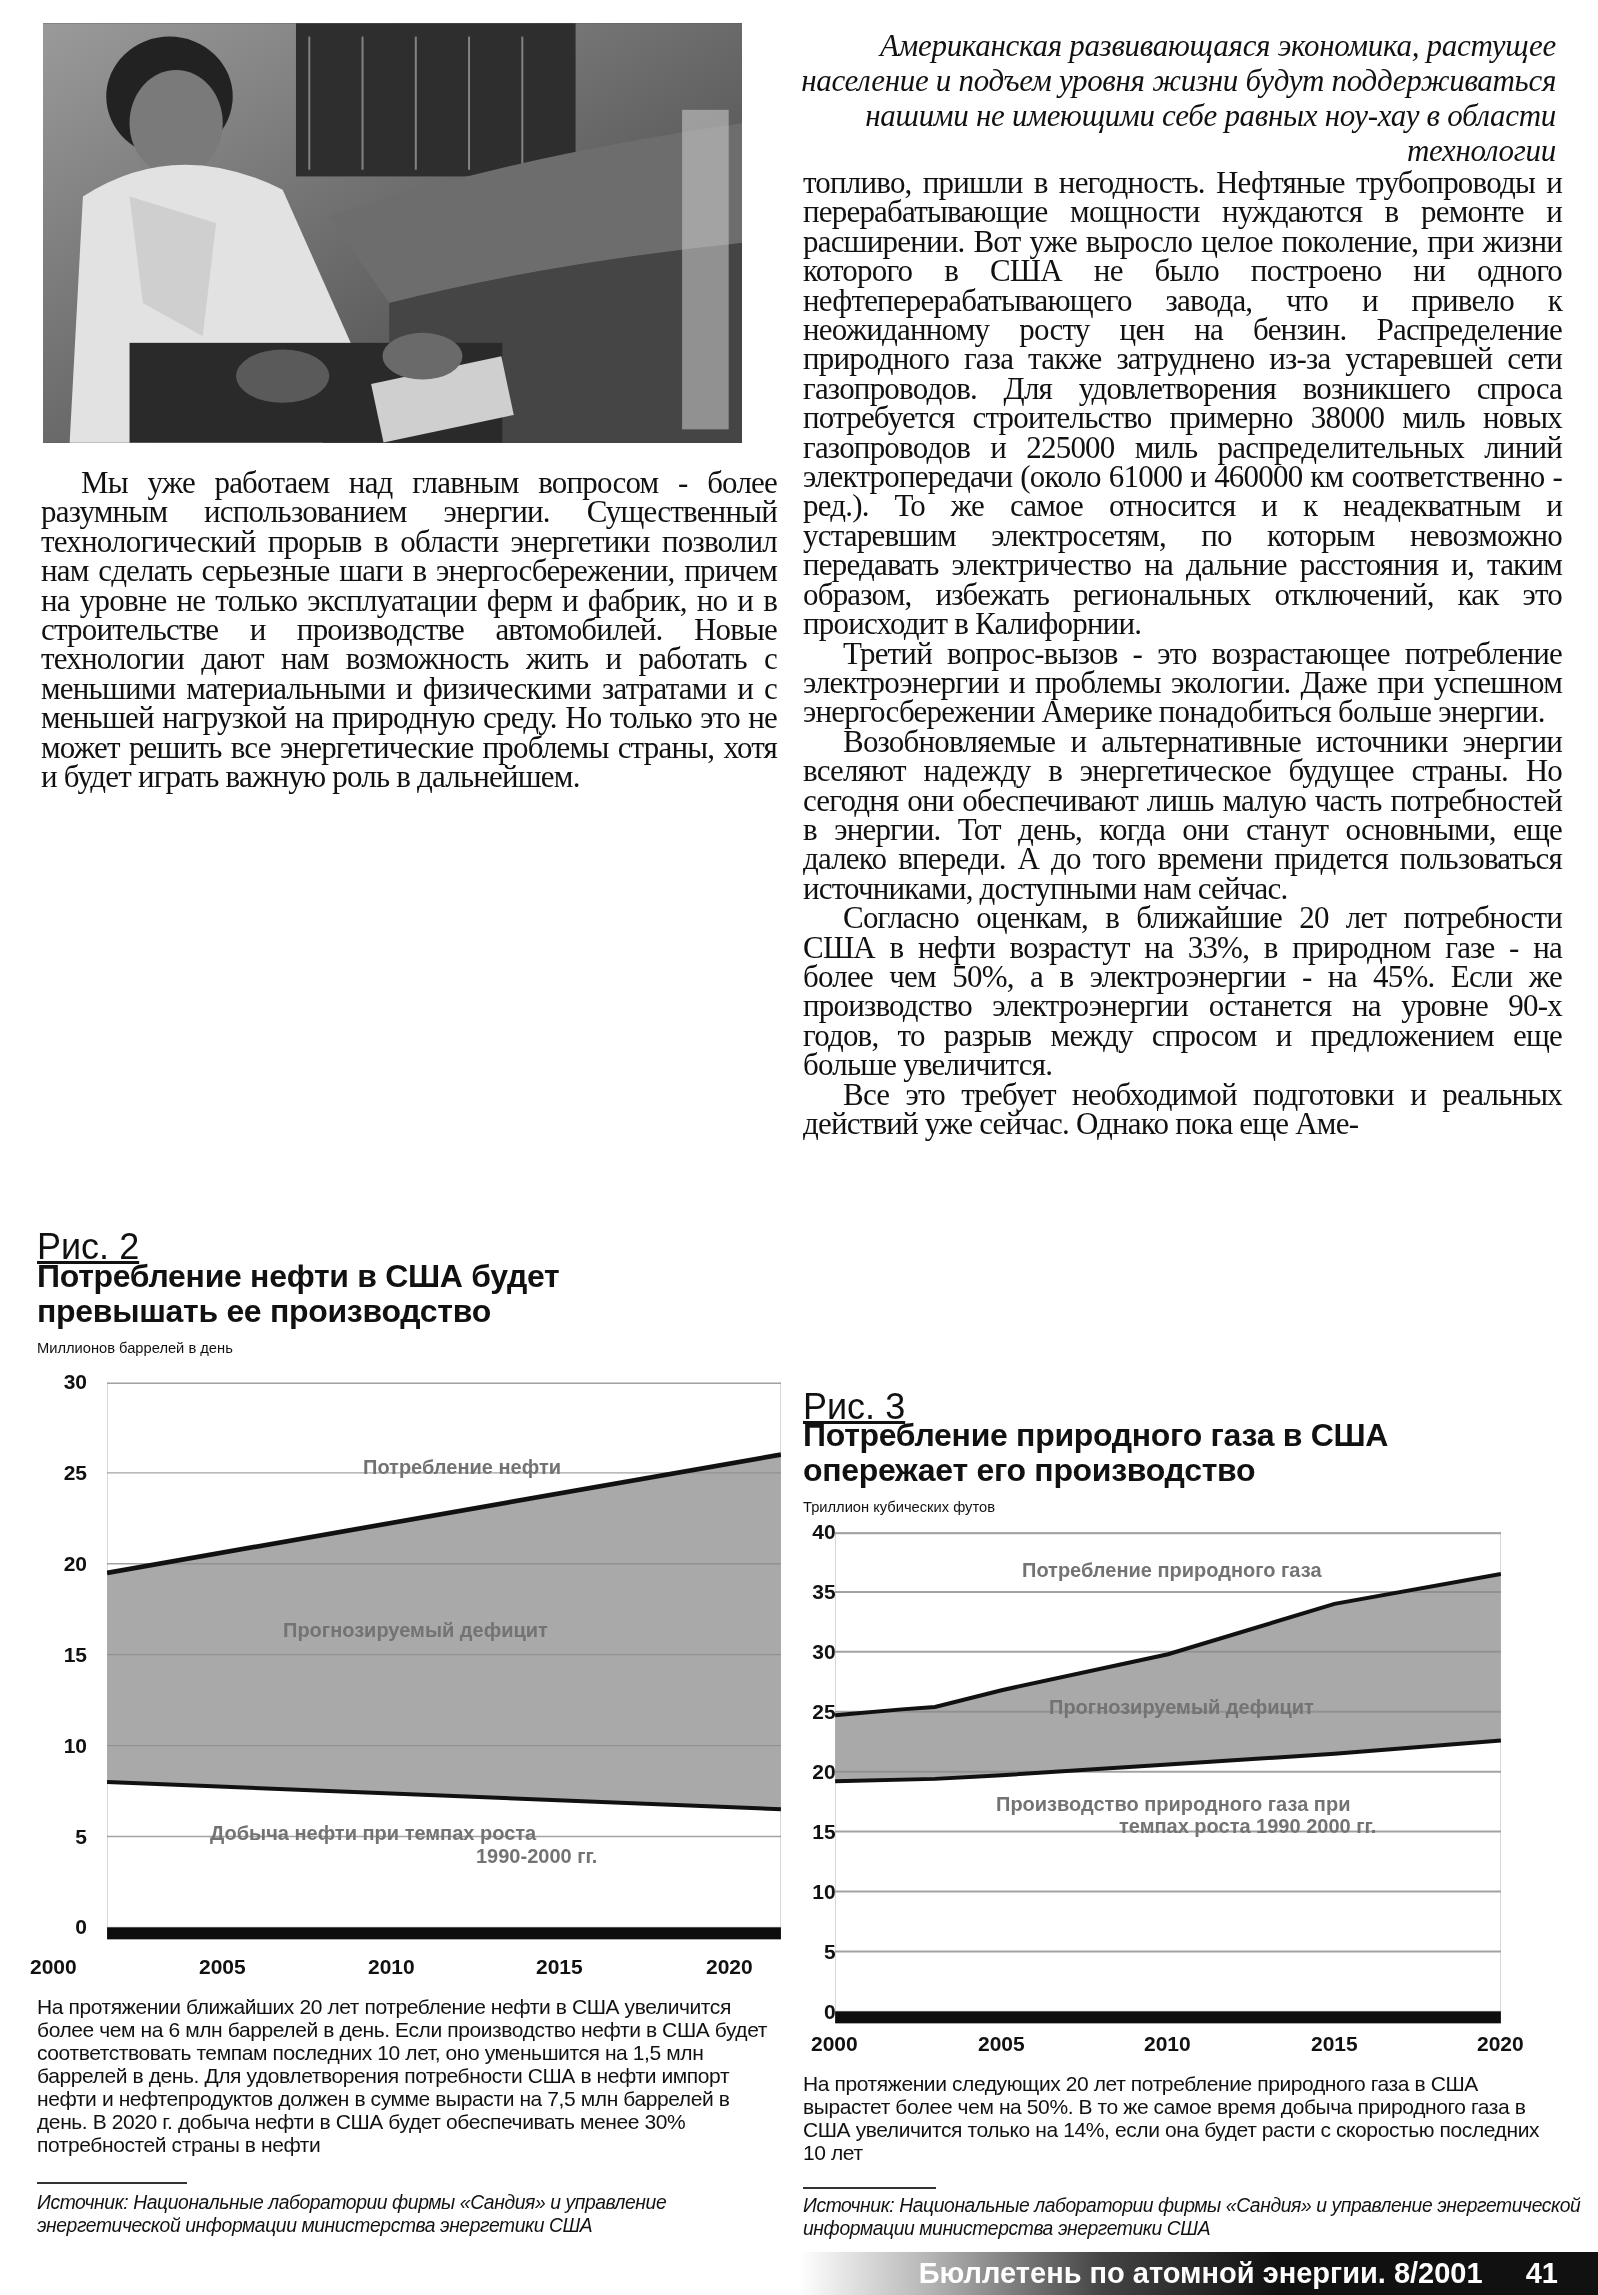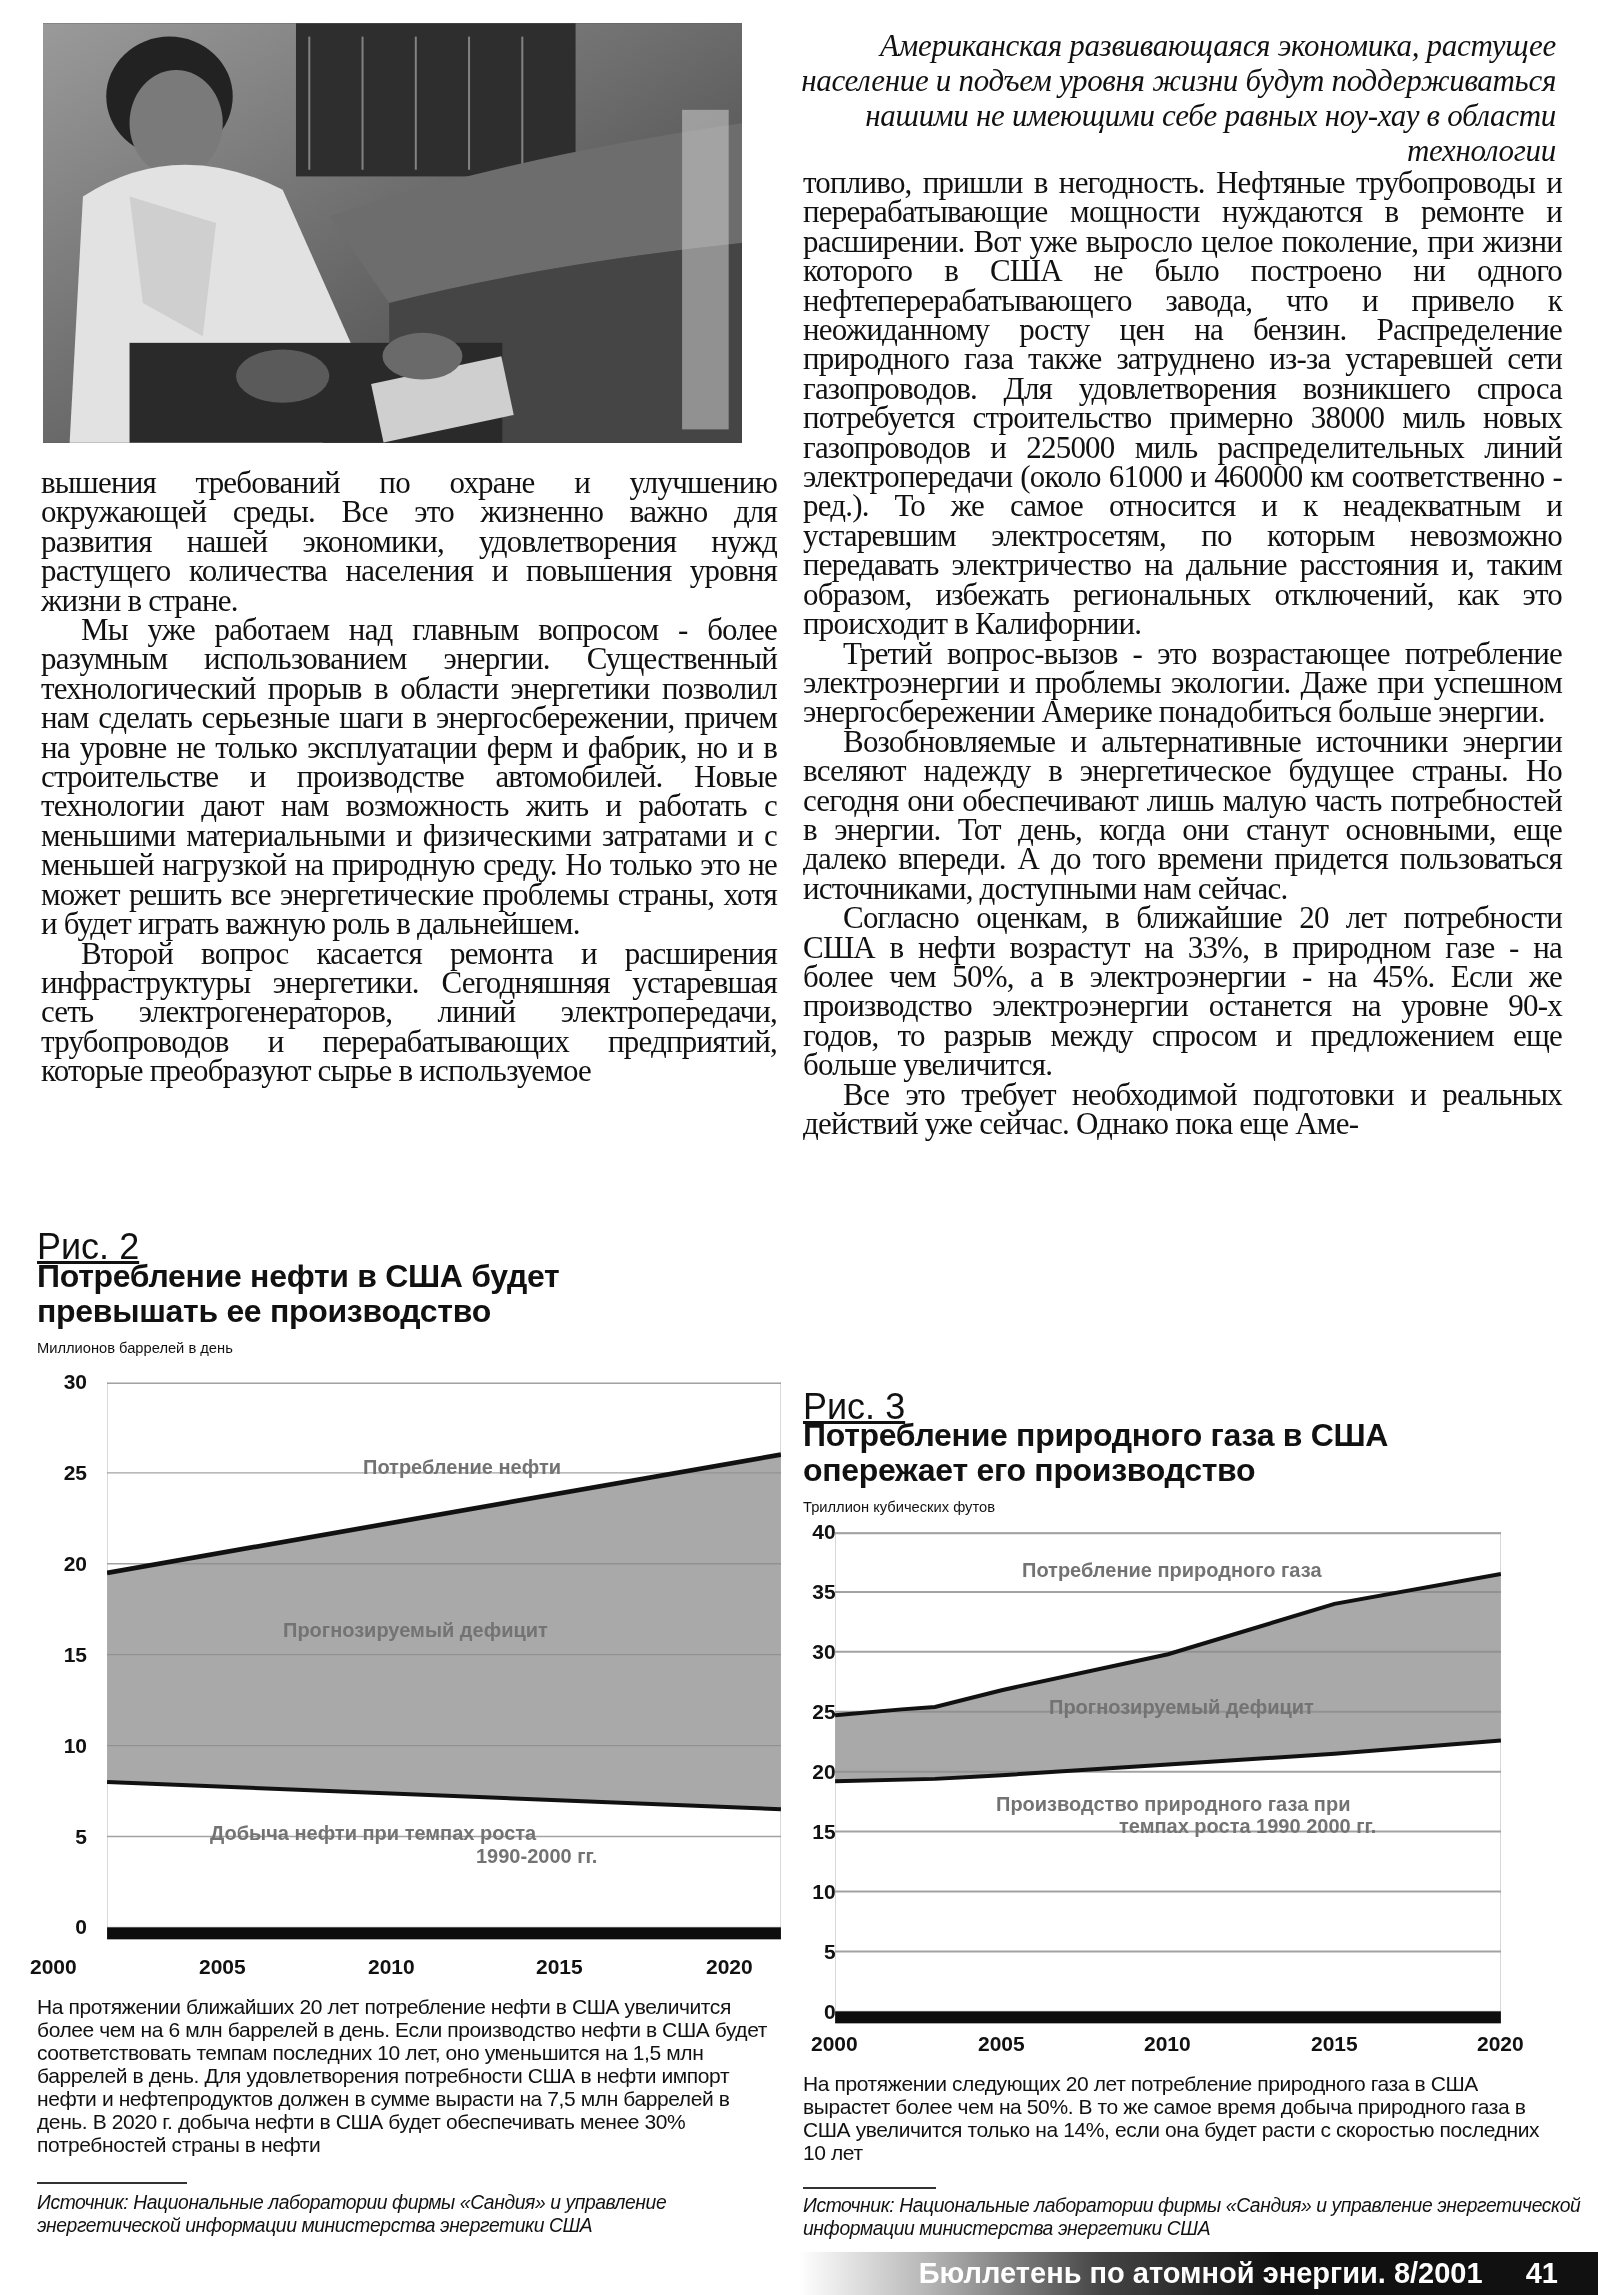--- a/index.html
+++ b/index.html
@@ -56,23 +56,21 @@
     <rect x="130" y="480" width="560" height="150" fill="#2a2a2a"></rect>
     <rect x="500" y="520" width="200" height="90" fill="#cfcfcf" transform="rotate(-12 600 565)"></rect>
     <ellipse cx="360" cy="530" rx="70" ry="40" fill="#5a5a5a"></ellipse>
     <ellipse cx="570" cy="500" rx="60" ry="35" fill="#6a6a6a"></ellipse>
   </svg>
 </div>
 
 <div class="abs pullquote serif">Американская развивающаяся экономика, растущее население и подъем уровня жизни будут поддерживаться нашими не имеющими себе равных ноу-хау в области технологии</div>
 
 <div class="abs col col-left serif">
-  <p>вышения требований по охране и улучшению окружающей среды. Все это жизненно важно для развития нашей экономики, удовлетворения нужд растущего количества населения и повышения уровня жизни в стране.</p>
   <p class="ind">Мы уже работаем над главным вопросом - более разумным использованием энергии. Существенный технологический прорыв в области энергетики позволил нам сделать серьезные шаги в энергосбережении, причем на уровне не только эксплуатации ферм и фабрик, но и в строительстве и производстве автомобилей. Новые технологии дают нам возможность жить и работать с меньшими материальными и физическими затратами и с меньшей нагрузкой на природную среду. Но только это не может решить все энергетические проблемы страны, хотя и будет играть важную роль в дальнейшем.</p>
-  <p class="ind">Второй вопрос касается ремонта и расширения инфраструктуры энергетики. Сегодняшняя устаревшая сеть электрогенераторов, линий электропередачи, трубопроводов и перерабатывающих предприятий, которые преобразуют сырье в используемое</p>
 </div>
 
 <div class="abs col col-right serif">
   <p>топливо, пришли в негодность. Нефтяные трубопроводы и перерабатывающие мощности нуждаются в ремонте и расширении. Вот уже выросло целое поколение, при жизни которого в США не было построено ни одного нефтеперерабатывающего завода, что и привело к неожиданному росту цен на бензин. Распределение природного газа также затруднено из-за устаревшей сети газопроводов. Для удовлетворения возникшего спроса потребуется строительство примерно 38000 миль новых газопроводов и 225000 миль распределительных линий электропередачи (около 61000 и 460000 км соответственно - ред.). То же самое относится и к неадекватным и устаревшим электросетям, по которым невозможно передавать электричество на дальние расстояния и, таким образом, избежать региональных отключений, как это происходит в Калифорнии.</p>
   <p class="ind">Третий вопрос-вызов - это возрастающее потребление электроэнергии и проблемы экологии. Даже при успешном энергосбережении Америке понадобиться больше энергии.</p>
   <p class="ind">Возобновляемые и альтернативные источники энергии вселяют надежду в энергетическое будущее страны. Но сегодня они обеспечивают лишь малую часть потребностей в энергии. Тот день, когда они станут основными, еще далеко впереди. А до того времени придется пользоваться источниками, доступными нам сейчас.</p>
   <p class="ind">Согласно оценкам, в ближайшие 20 лет потребности США в нефти возрастут на 33%, в природном газе - на более чем 50%, а в электроэнергии - на 45%. Если же производство электроэнергии останется на уровне 90-х годов, то разрыв между спросом и предложением еще больше увеличится.</p>
   <p class="ind">Все это требует необходимой подготовки и реальных действий уже сейчас. Однако пока еще Аме-</p>
 </div>
 

